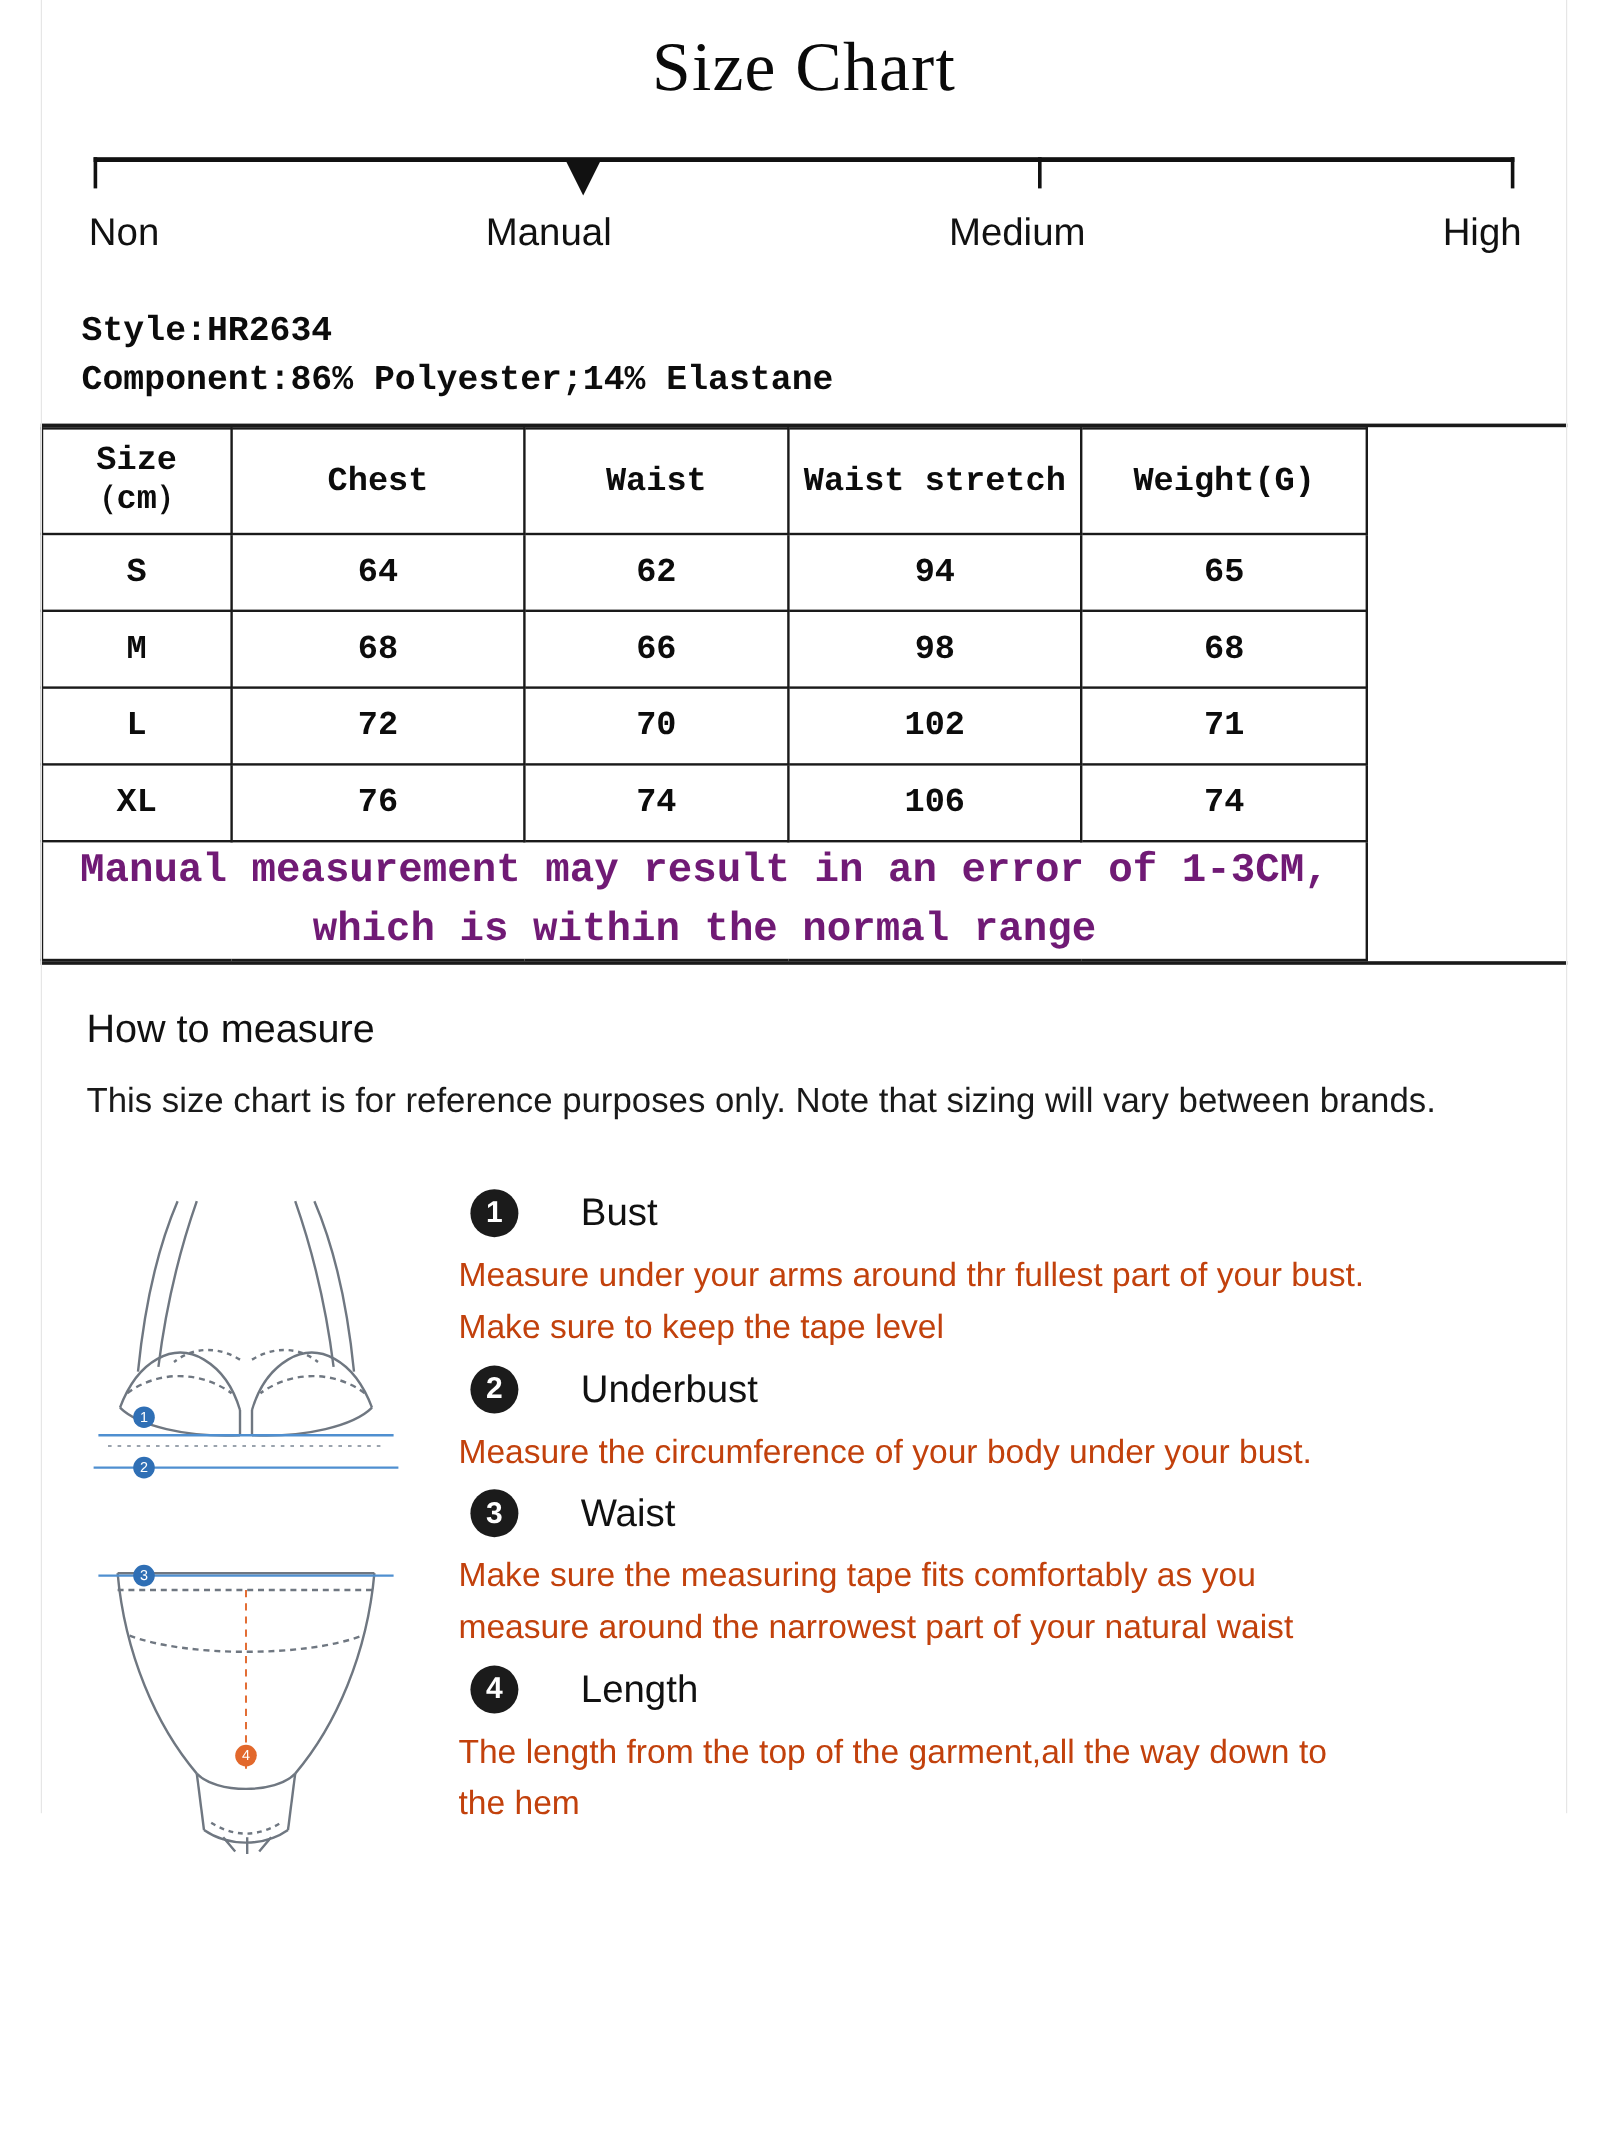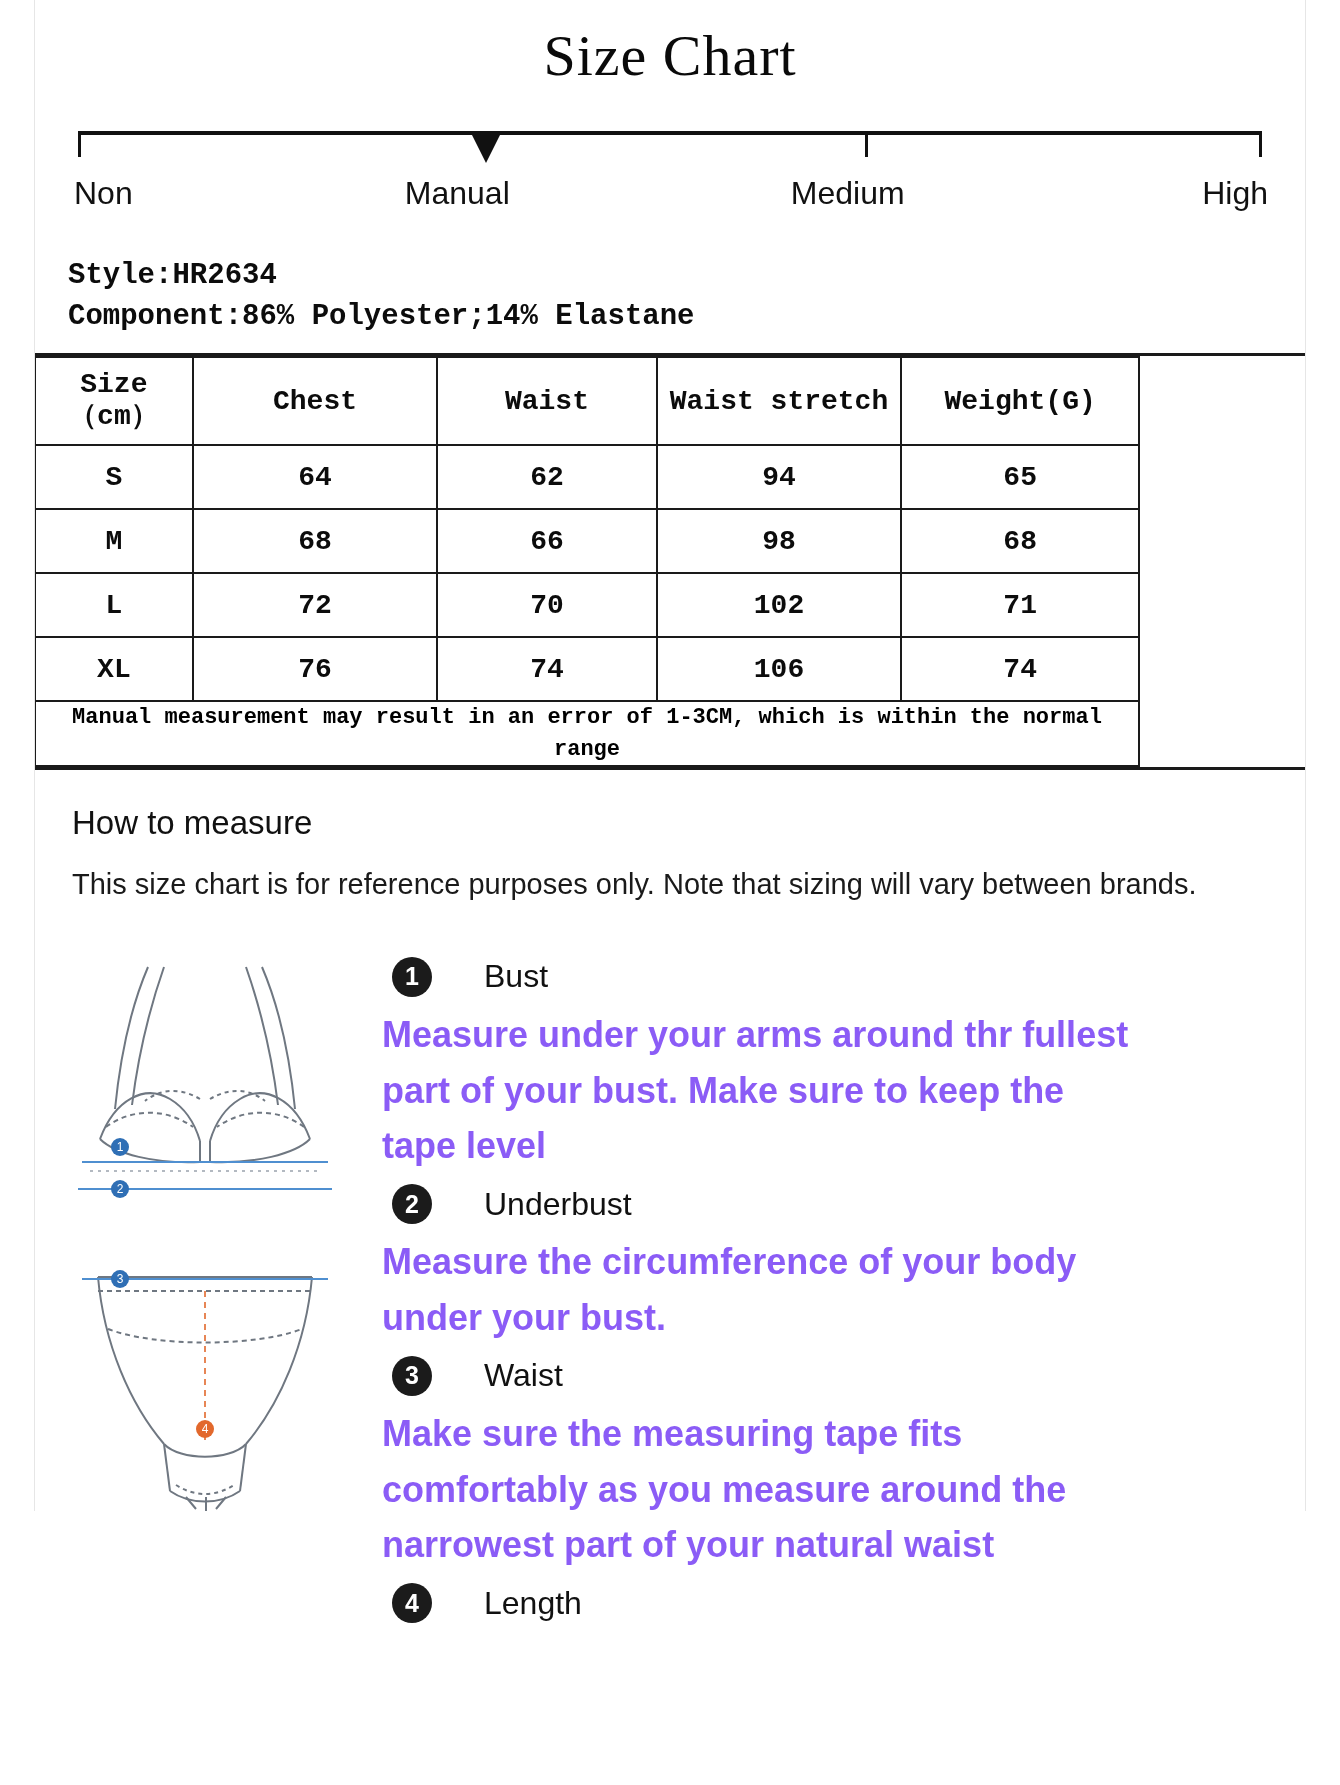--- a/index.html
+++ b/index.html
@@ -147,25 +147,25 @@
   table.size-table col.c-weight  { width: 238px; }
 
   .hdr-size-line1 { display: block; line-height: 1.15; }
   .hdr-size-line2 { display: block; line-height: 1.15; }
 
   .note-row td {
     border: none;
     height: auto;
     padding: 18px 26px 22px 26px;
     font-family: "Liberation Mono", monospace;
-    font-size: 22px;
+    font-size: 34px;
     font-weight: 700;
     line-height: 1.42;
     text-align: center;
-    color: #000000;
+    color: #701a75;
   }
 
   
   .howto-title {
     margin: 34px 0 0 72px;
     font-family: "Liberation Sans", sans-serif;
     font-size: 33px;
     font-weight: 400;
     color: #111111;
   }
@@ -219,24 +219,24 @@
     flex: 0 0 40px;
   }
   .step-label {
     font-family: "Liberation Sans", sans-serif;
     font-size: 32px;
     font-weight: 400;
     color: #111111;
   }
   .step-desc {
     font-family: "Liberation Sans", sans-serif;
-    font-size: 36px;
-    font-weight: 700;
+    font-size: 28px;
+    font-weight: 400;
     line-height: 1.55;
-    color: #8b5cf6;
+    color: #c2410c;
     margin: 0 0 6px 0;
     max-width: 760px;
   }
 </style>
 </head>
 <body>
 
 <div class="page">
 
   <h1 class="title">Size Chart</h1>
@@ -403,18 +403,19 @@
           <div class="step-label">Waist</div>
         </div>
         <p class="step-desc">Make sure the measuring tape fits comfortably as you measure around the narrowest part of your natural waist</p>
       </div>
 
       <div class="step">
         <div class="step-head">
           <div class="step-num">4</div>
           <div class="step-label">Length</div>
         </div>
+        <p class="step-desc">The length from the top of the garment,all the way down to the hem</p>
       </div>
 
     </div>
   </div>
 
 </div>
 
 </body></html>

